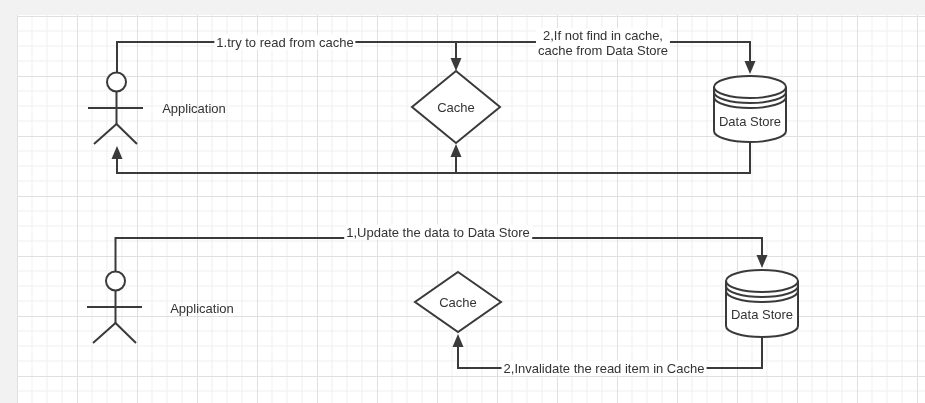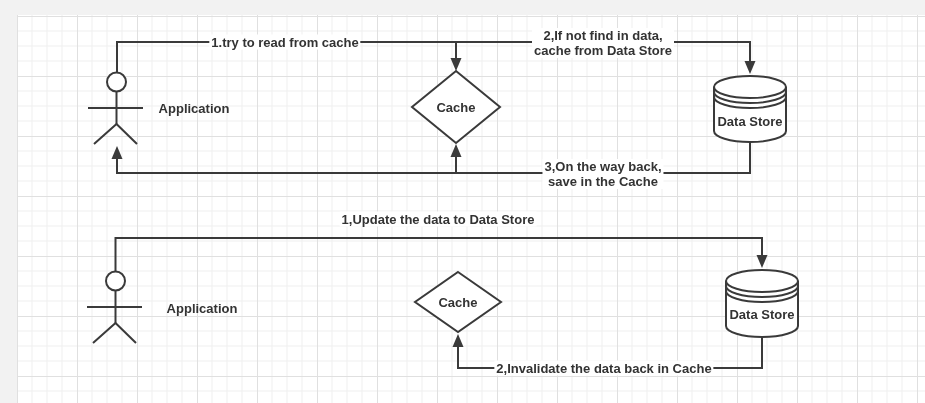--- a/index.html
+++ b/index.html
@@ -3,21 +3,21 @@
 <meta charset="utf-8">
 <style>
   html,body{margin:0;padding:0;}
   body{
     width:925px;height:403px;
     background:#f2f2f2;
     font-family:"Liberation Sans",sans-serif;
     position:relative;
     overflow:hidden;
   }
-  #stage{position:relative;width:925px;height:283px;font-weight:bold;}
+  #stage{position:relative;width:925px;height:283px;}
   #stage svg{position:absolute;left:0;top:0;display:block;}
   .lbl{
     position:absolute;
     transform:translate(-50%,-50%);
     font-size:13px;
     color:#333333;
     line-height:15px;
     white-space:nowrap;
     text-align:center;
   }
@@ -91,32 +91,28 @@
 
     <g>
       <path d="M726,281 A36,11 0 0 1 798,281 V326 A36,11 0 0 1 726,326 Z" fill="#ffffff" stroke="#3a3a3a" stroke-width="2"></path>
       <path d="M726,281 A36,11 0 0 0 798,281 M726,286 A36,11 0 0 0 798,286 M726,291 A36,11 0 0 0 798,291" fill="none" stroke="#3a3a3a" stroke-width="2"></path>
     </g>
   </svg>
 
   <div class="lbl msg" style="left:285px;top:42px;">1.try to read from cache</div>
 
   <div class="lbl msg" style="left:603px;top:43px;">
-    <div>2,If not find in data,</div>
+    <div>2,If not find in cache,</div>
     <div>cache from Data Store</div>
   </div>
 
-  <div class="lbl msg" style="left:603px;top:174px;">
-    <div>3,On the way back,</div>
-    <div>save in the Cache</div>
-  </div>
 
-  <div class="lbl msg" style="left:438px;top:219px;">1,Update the data to Data Store</div>
+  <div class="lbl msg" style="left:438px;top:232px;">1,Update the data to Data Store</div>
 
-  <div class="lbl msg" style="left:604px;top:368px;">2,Invalidate the data back in Cache</div>
+  <div class="lbl msg" style="left:604px;top:368px;">2,Invalidate the read item in Cache</div>
 
   <div class="lbl node-lbl" style="left:194px;top:108px;">Application</div>
 
   <div class="lbl node-lbl" style="left:456px;top:107px;">Cache</div>
 
   <div class="lbl node-lbl" style="left:750px;top:121px;">Data Store</div>
 
   <div class="lbl node-lbl" style="left:202px;top:308px;">Application</div>
 
   <div class="lbl node-lbl" style="left:458px;top:302px;">Cache</div>

